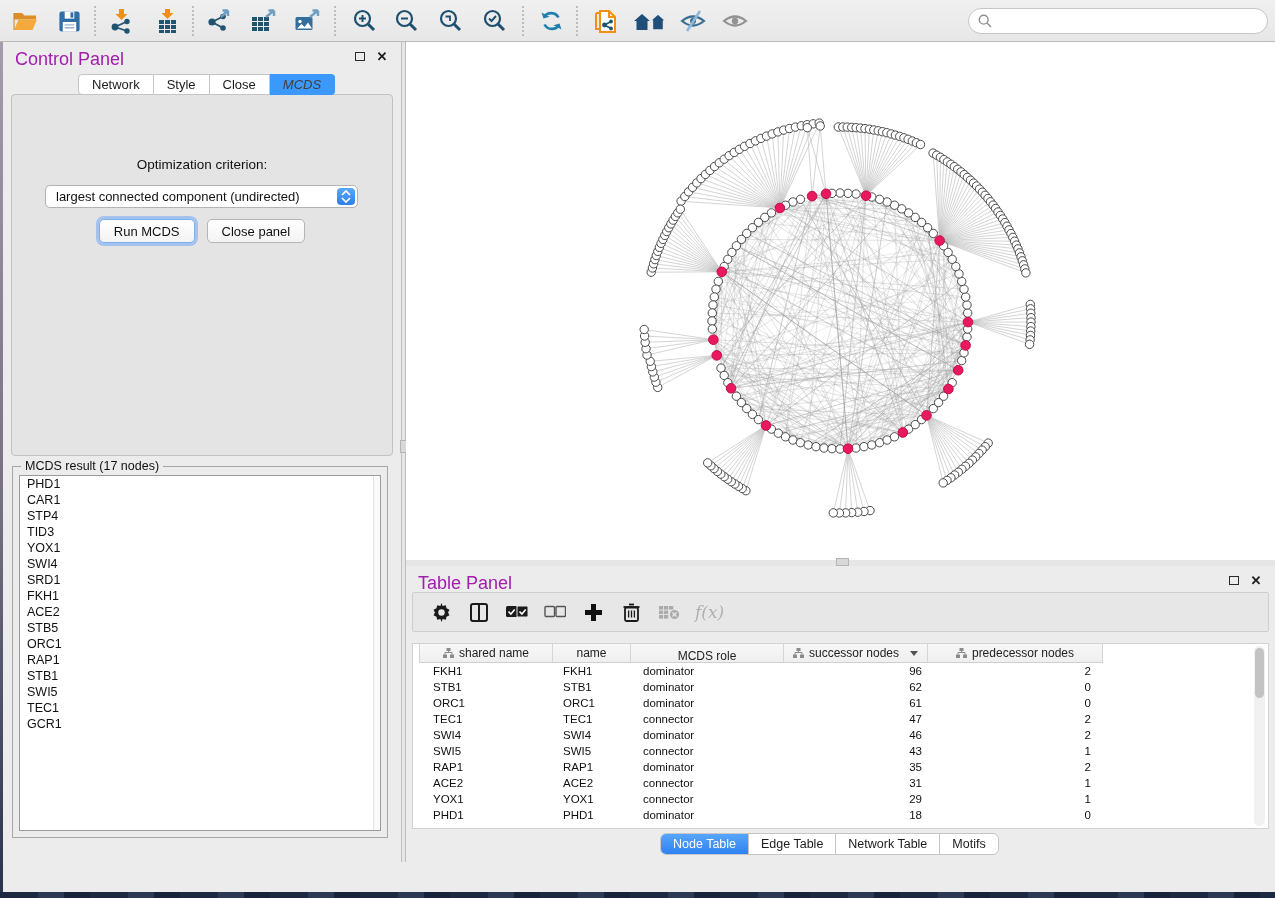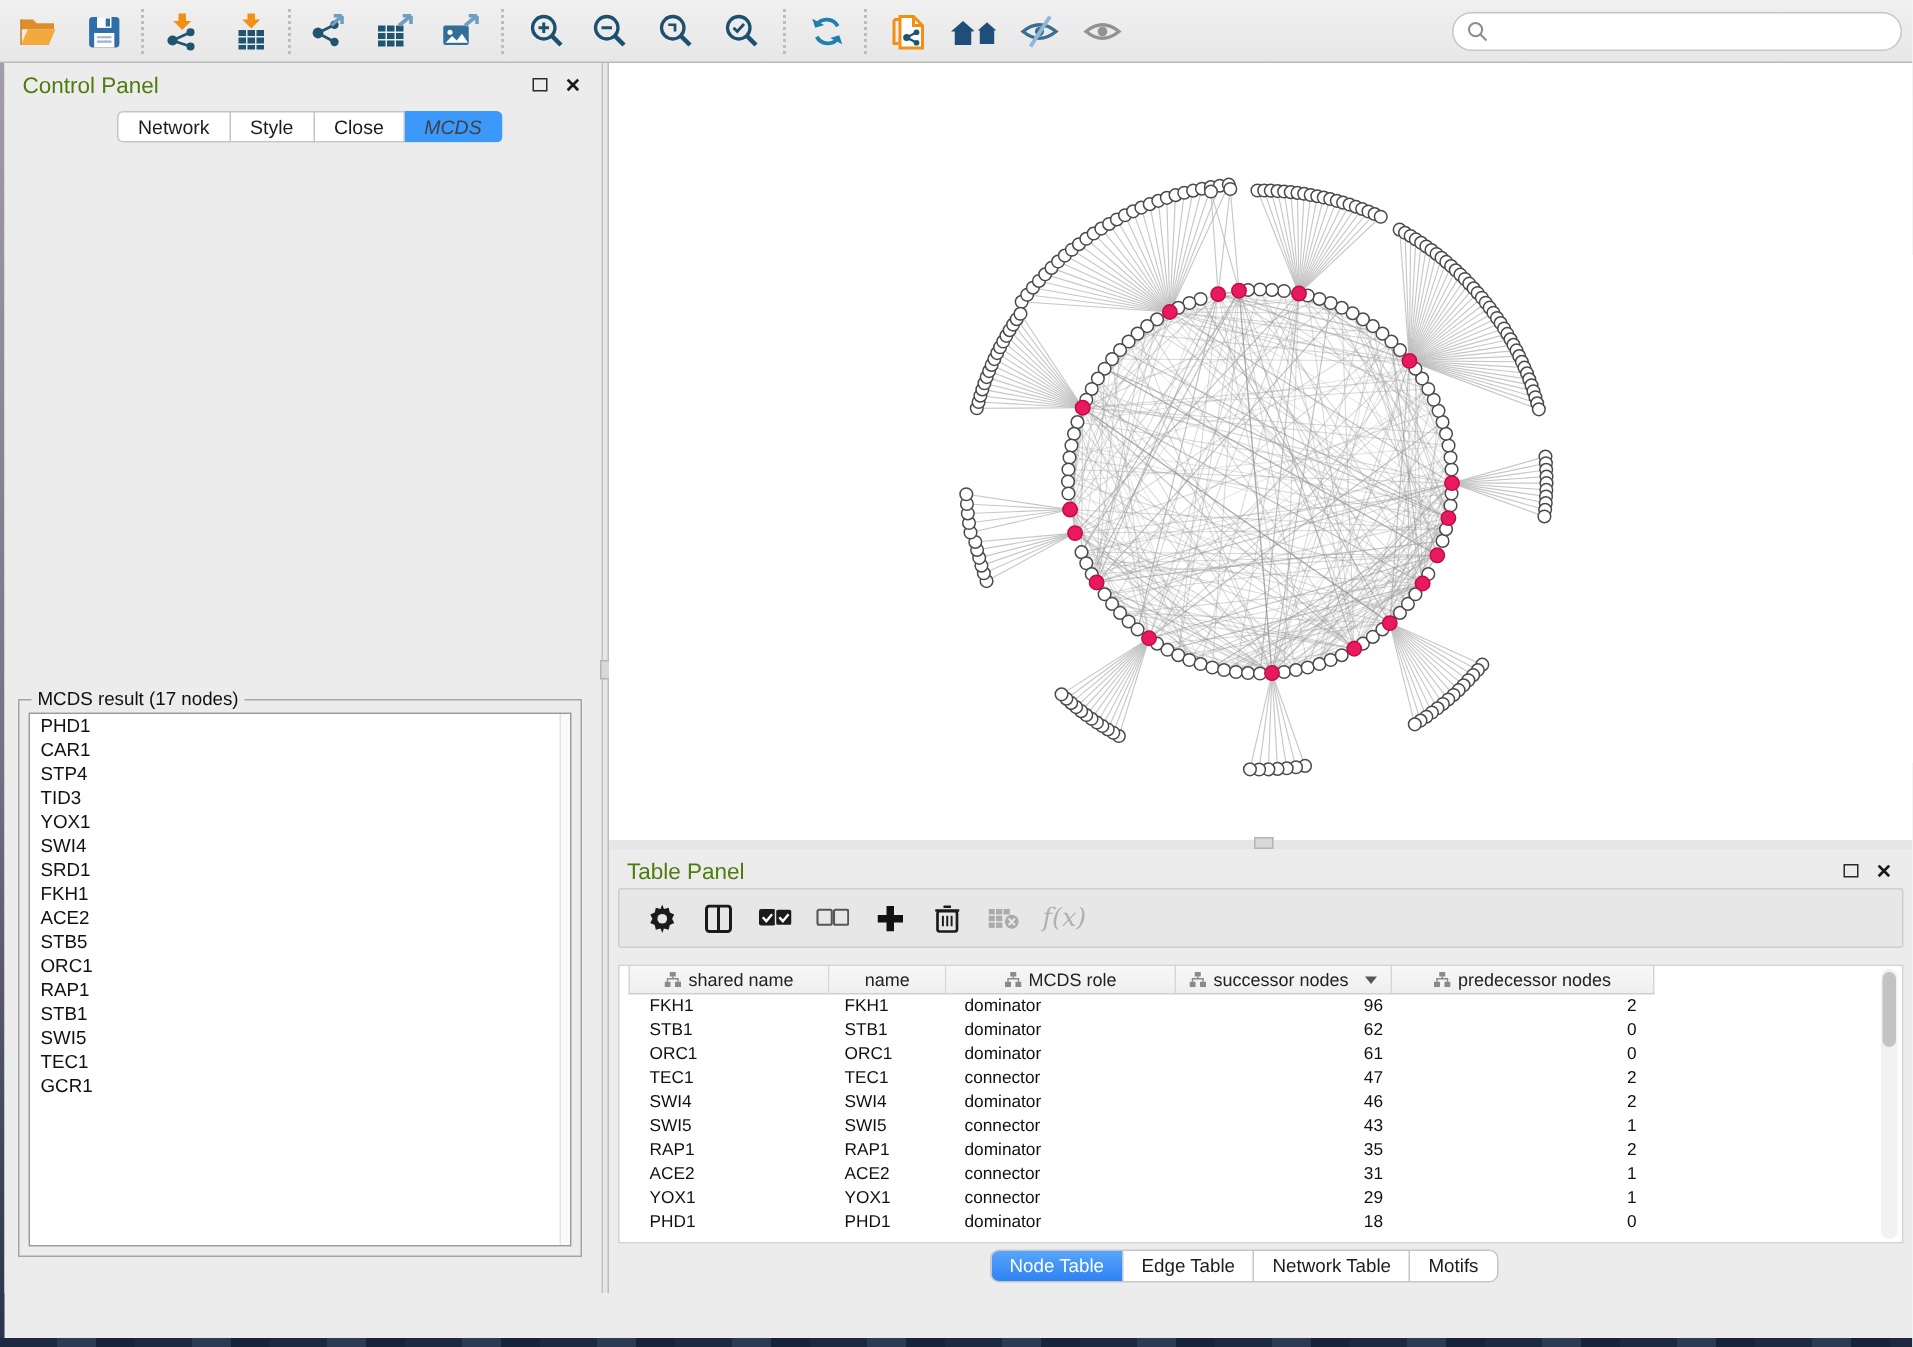--- a/index.html
+++ b/index.html
@@ -17,21 +17,21 @@
 
   
   .wall-left { position:absolute; left:0; top:42px; width:3px; height:856px;
                background:linear-gradient(#a49cab,#756f82 55%,#27334b); }
   .wall-bottom { position:absolute; left:0; top:892px; width:1275px; height:6px;
                  background:repeating-linear-gradient(90deg,#1d2940 0 38px,#2c3a54 38px 64px,#16233a 64px 90px); }
 
   
   .cpanel { position:absolute; left:3px; top:42px; width:399px; height:820px; background:#ececec; border-right:1px solid #c0c0c0; }
   .panel-head { position:relative; height:28px; }
-  .panel-title { position:absolute; left:12px; top:7px; font-size:15px; color:#4d7c0f; }
+  .panel-title { position:absolute; left:12px; top:7px; font-size:18px; color:#a21caf; }
   .wctl { position:absolute; top:7px; width:14px; height:14px; display:flex; align-items:center; justify-content:center; }
   .float-glyph { width:10px; height:9px; border:1.6px solid #2a2a2a; display:inline-block; }
   .x-glyph { font-size:13px; font-weight:bold; color:#1a1a1a; line-height:1; }
 
   .tabs { position:absolute; left:75px; top:32px; height:21px; display:flex; z-index:3; }
   .tab { height:21px; padding:0 13px; background:#fff; border:1px solid #c4c4c4; border-left:none;
          display:flex; align-items:center; font-size:13px; color:#1c1c1c; }
   .tab:first-child { border-left:1px solid #c4c4c4; border-radius:4px 0 0 4px; }
   .tab:last-child { border-radius:0 4px 4px 0; }
   .tab.active { background:#3b99fc; border-color:#3b99fc; color:#404040;font-style:italic; }
@@ -277,20 +277,38 @@
       <span class="wctl" style="right:12px">
           <span class="x-glyph">✕</span>
         </span>
     </div>
     <div class="tabs" id="cp-tabs">
         <div class="tab">Network</div>
         <div class="tab">Style</div>
         <div class="tab">Close</div>
         <div class="tab active">MCDS</div>
       </div>
+    <div class="cp-box">
+      <div class="opt-label">Optimization criterion:</div>
+      <div class="selectbox">
+        <span class="val">largest connected component (undirected)</span>
+        <span class="stepper">
+          <svg width="10" height="6" viewBox="0 0 10 6">
+              <path d="M1 5l4-4 4 4" fill="none" stroke="#fff" stroke-width="1.7"></path>
+            </svg>
+          <svg width="10" height="6" viewBox="0 0 10 6">
+              <path d="M1 1l4 4 4-4" fill="none" stroke="#fff" stroke-width="1.7"></path>
+            </svg>
+        </span>
+      </div>
+      <div class="btnrow">
+        <div class="pbtn focused">Run MCDS</div>
+        <div class="pbtn">Close panel</div>
+      </div>
+    </div>
     <div class="groupbox">
       <span class="legend">MCDS result (17 nodes)</span>
       <div class="mcds-list" id="mcds-list">
         <div class="mcds-scroll"></div>
       <div class="mcds-item">PHD1</div>
           <div class="mcds-item">CAR1</div>
           <div class="mcds-item">STP4</div>
           <div class="mcds-item">TID3</div>
           <div class="mcds-item">YOX1</div>
           <div class="mcds-item">SWI4</div>
@@ -1164,21 +1182,21 @@
               <rect x="3.5" y="0" width="4" height="3" fill="#8a8a8a"></rect>
               <rect x="0" y="6.5" width="4" height="3.5" fill="#8a8a8a"></rect>
               <rect x="7" y="6.5" width="4" height="3.5" fill="#8a8a8a"></rect>
               <path d="M5.5 3v1.5M2 6.5V4.5h7v2" stroke="#8a8a8a" fill="none"></path>
             </svg>
             <span>shared name</span>
           </div>
           <div class="gh-cell" style="width: 78px;">
             <span>name</span>
           </div>
-          <div class="gh-cell" style="width: 153px;">
+          <div class="gh-cell" style="width: 153px; flex-direction: column;">
             <svg width="11" height="10" viewBox="0 0 11 10">
               <rect x="3.5" y="0" width="4" height="3" fill="#8a8a8a"></rect>
               <rect x="0" y="6.5" width="4" height="3.5" fill="#8a8a8a"></rect>
               <rect x="7" y="6.5" width="4" height="3.5" fill="#8a8a8a"></rect>
               <path d="M5.5 3v1.5M2 6.5V4.5h7v2" stroke="#8a8a8a" fill="none"></path>
             </svg>
             <span>MCDS role</span>
           </div>
           <div class="gh-cell" style="width: 144px;">
             <svg width="11" height="10" viewBox="0 0 11 10">

